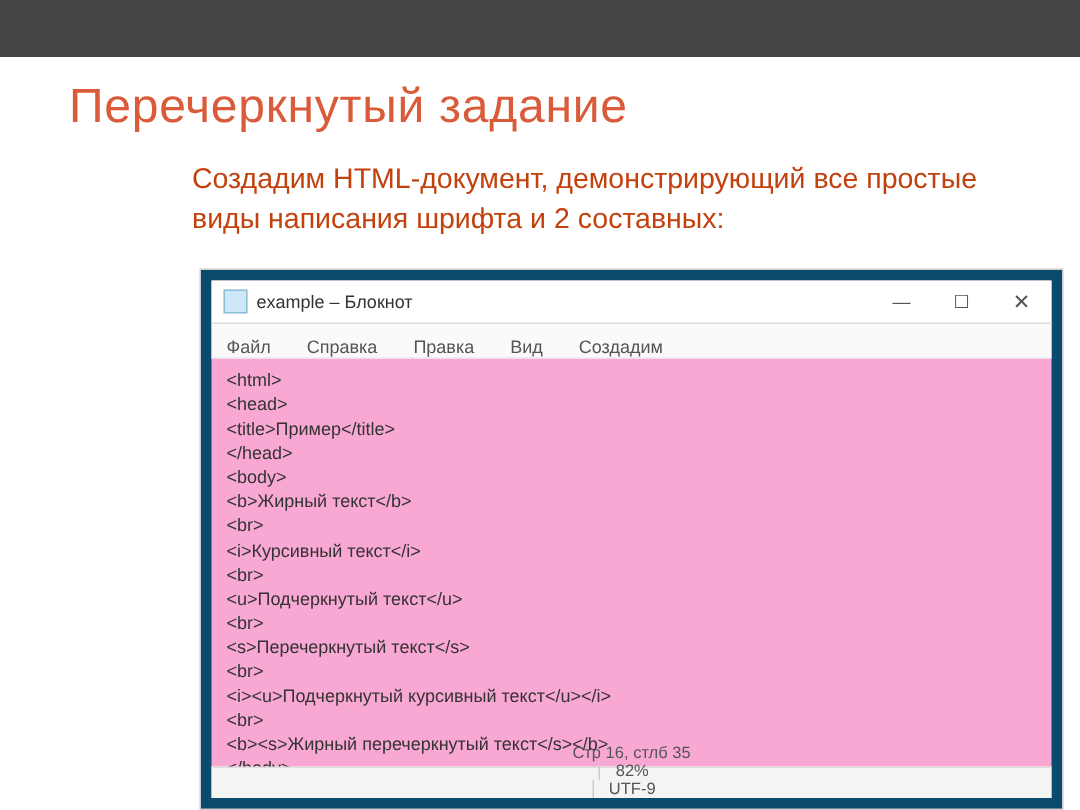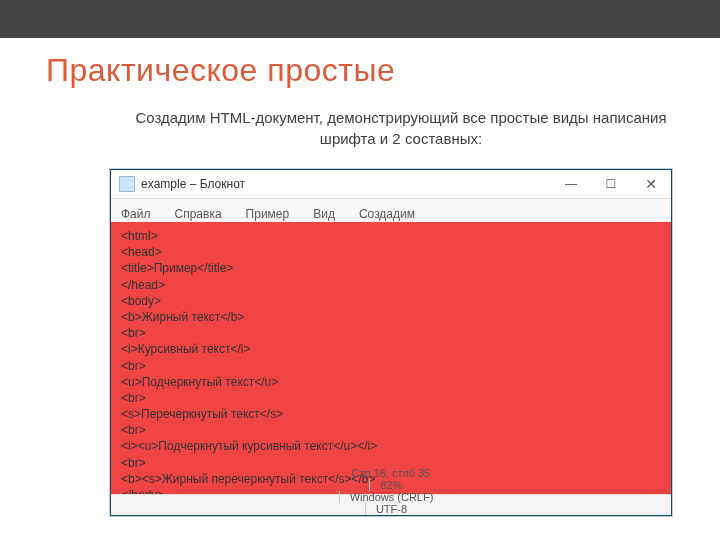--- a/index.html
+++ b/index.html
@@ -1,59 +1,59 @@
 <!DOCTYPE html>
 <html><head>
 <meta charset="utf-8">
 <style>
   html,body{margin:0;padding:0;width:720px;height:540px;background:#fff;font-family:Arial,Helvetica,sans-serif;}
   .page{width:720px;height:540px;box-sizing:border-box;position:relative;}
   .top-bar{height:38px;background:#444;}
   .slide-content{padding:0 46px;}
   .title{font-size:32px;color:#D95B3A;font-weight:400;margin:14px 0 18px 0;letter-spacing:0.5px;}
-  .desc{font-size:15px;color:#404040;margin:0 0 20px 82px;line-height:1.4;text-align:center;}
-  .notepad{margin:0 0 0 64px;width:560px;border:1px solid #0c4a6e;box-shadow:0 0 0 1px #ccc;background:#ef4444;font-family:"Segoe UI",Arial,sans-serif;}
+  .desc{font-size:19px;color:#c2410c;margin:0 0 20px 82px;line-height:1.4;}
+  .notepad{margin:0 0 0 88px;width:560px;border:7px solid #0c4a6e;box-shadow:0 0 0 1px #ccc;background:#f9a8d4;font-family:"Segoe UI",Arial,sans-serif;}
   .np-titlebar{height:28px;display:flex;align-items:center;justify-content:space-between;border-bottom:1px solid #ddd;background:#fff;}
   .np-title-left{display:flex;align-items:center;gap:6px;padding-left:8px;}
   .np-icon{width:14px;height:14px;background:#cfe8f9;border:1px solid #8fbcd8;display:inline-block;}
   .np-title{font-size:12px;color:#333;}
   .np-controls{display:flex;}
   .np-btn{width:40px;height:28px;display:flex;align-items:center;justify-content:center;font-size:12px;color:#555;font-family:Arial;}
   .np-btn.close{font-size:14px;}
   .np-menu{height:22px;display:flex;align-items:flex-end;gap:24px;padding:0 10px;font-size:12px;color:#555;border-bottom:1px solid #eee;background:#fafafa;}
   .np-body{height:260px;padding:6px 10px;font-family:Liberation Sans, sans-serif;font-size:12px;color:#333;line-height:1.35;white-space:pre;overflow:hidden;}
   .np-status{height:20px;display:flex;align-items:center;justify-content:flex-end;gap:0;font-size:11px;color:#555;border-top:1px solid #ddd;background:#f4f4f4;flex-direction:column;}
   .np-sc{padding:0 10px;border-left:1px solid #ccc;height:100%;display:flex;align-items:center;}
   .np-sc:first-child{border-left:none;flex:1;justify-content:flex-end;}
 </style>
 </head>
 <body>
 
 <div class="page">
   <div class="top-bar"></div>
   <div class="slide-content">
-    <h1 class="title">Практическое простые</h1>
+    <h1 class="title">Перечеркнутый задание</h1>
     <p class="desc">Создадим HTML-документ, демонстрирующий все простые виды написания шрифта и 2 составных:</p>
 
     <div class="notepad">
       <div class="np-titlebar">
         <div class="np-title-left">
           <span class="np-icon"></span>
           <span class="np-title">example – Блокнот</span>
         </div>
         <div class="np-controls">
           <div class="np-btn">—</div>
           <div class="np-btn">☐</div>
           <div class="np-btn close">✕</div>
         </div>
       </div>
       <div class="np-menu">
         <span>Файл</span>
         <span>Справка</span>
-        <span>Пример</span>
+        <span>Правка</span>
         <span>Вид</span>
         <span>Создадим</span>
       </div>
       <div class="np-body" id="np-body">&lt;html&gt;
 &lt;head&gt;
 &lt;title&gt;Пример&lt;/title&gt;
 &lt;/head&gt;
 &lt;body&gt;
 &lt;b&gt;Жирный текст&lt;/b&gt;
 &lt;br&gt;
@@ -64,18 +64,17 @@
 &lt;s&gt;Перечеркнутый текст&lt;/s&gt;
 &lt;br&gt;
 &lt;i&gt;&lt;u&gt;Подчеркнутый курсивный текст&lt;/u&gt;&lt;/i&gt;
 &lt;br&gt;
 &lt;b&gt;&lt;s&gt;Жирный перечеркнутый текст&lt;/s&gt;&lt;/b&gt;
 &lt;/body&gt;
 &lt;/html&gt;</div>
       <div class="np-status">
         <div class="np-sc">Стр 16, стлб 35</div>
         <div class="np-sc">82%</div>
-        <div class="np-sc">Windows (CRLF)</div>
-        <div class="np-sc">UTF-8</div>
+        <div class="np-sc">UTF-9</div>
       </div>
     </div>
   </div>
 </div>
 
 </body></html>

